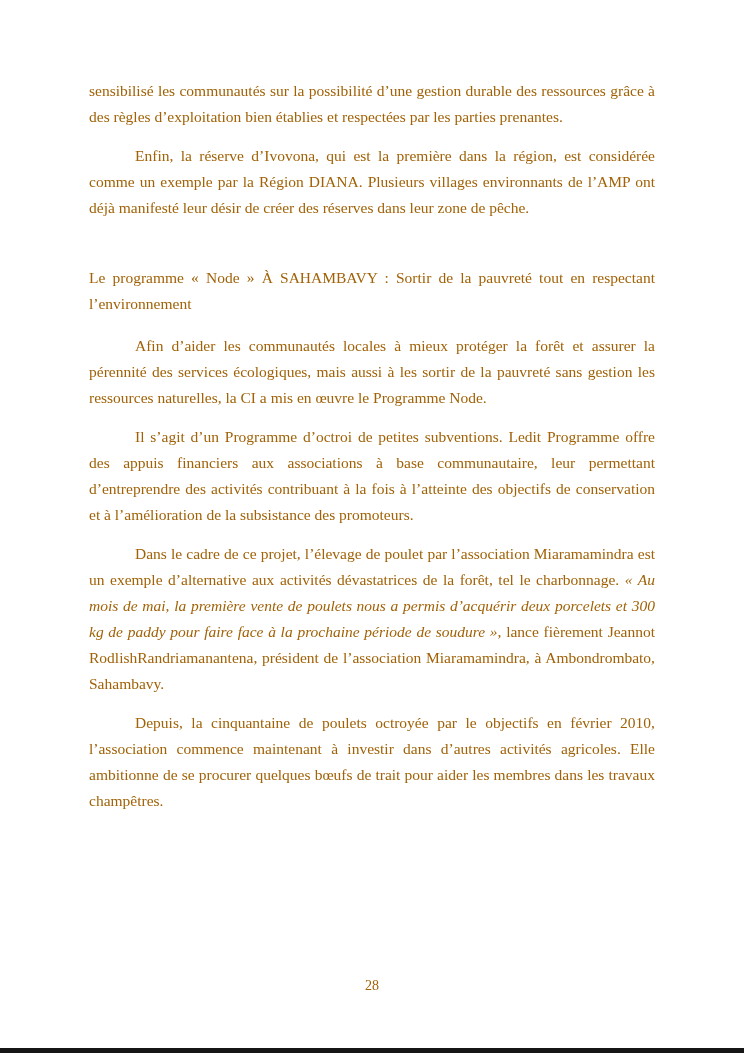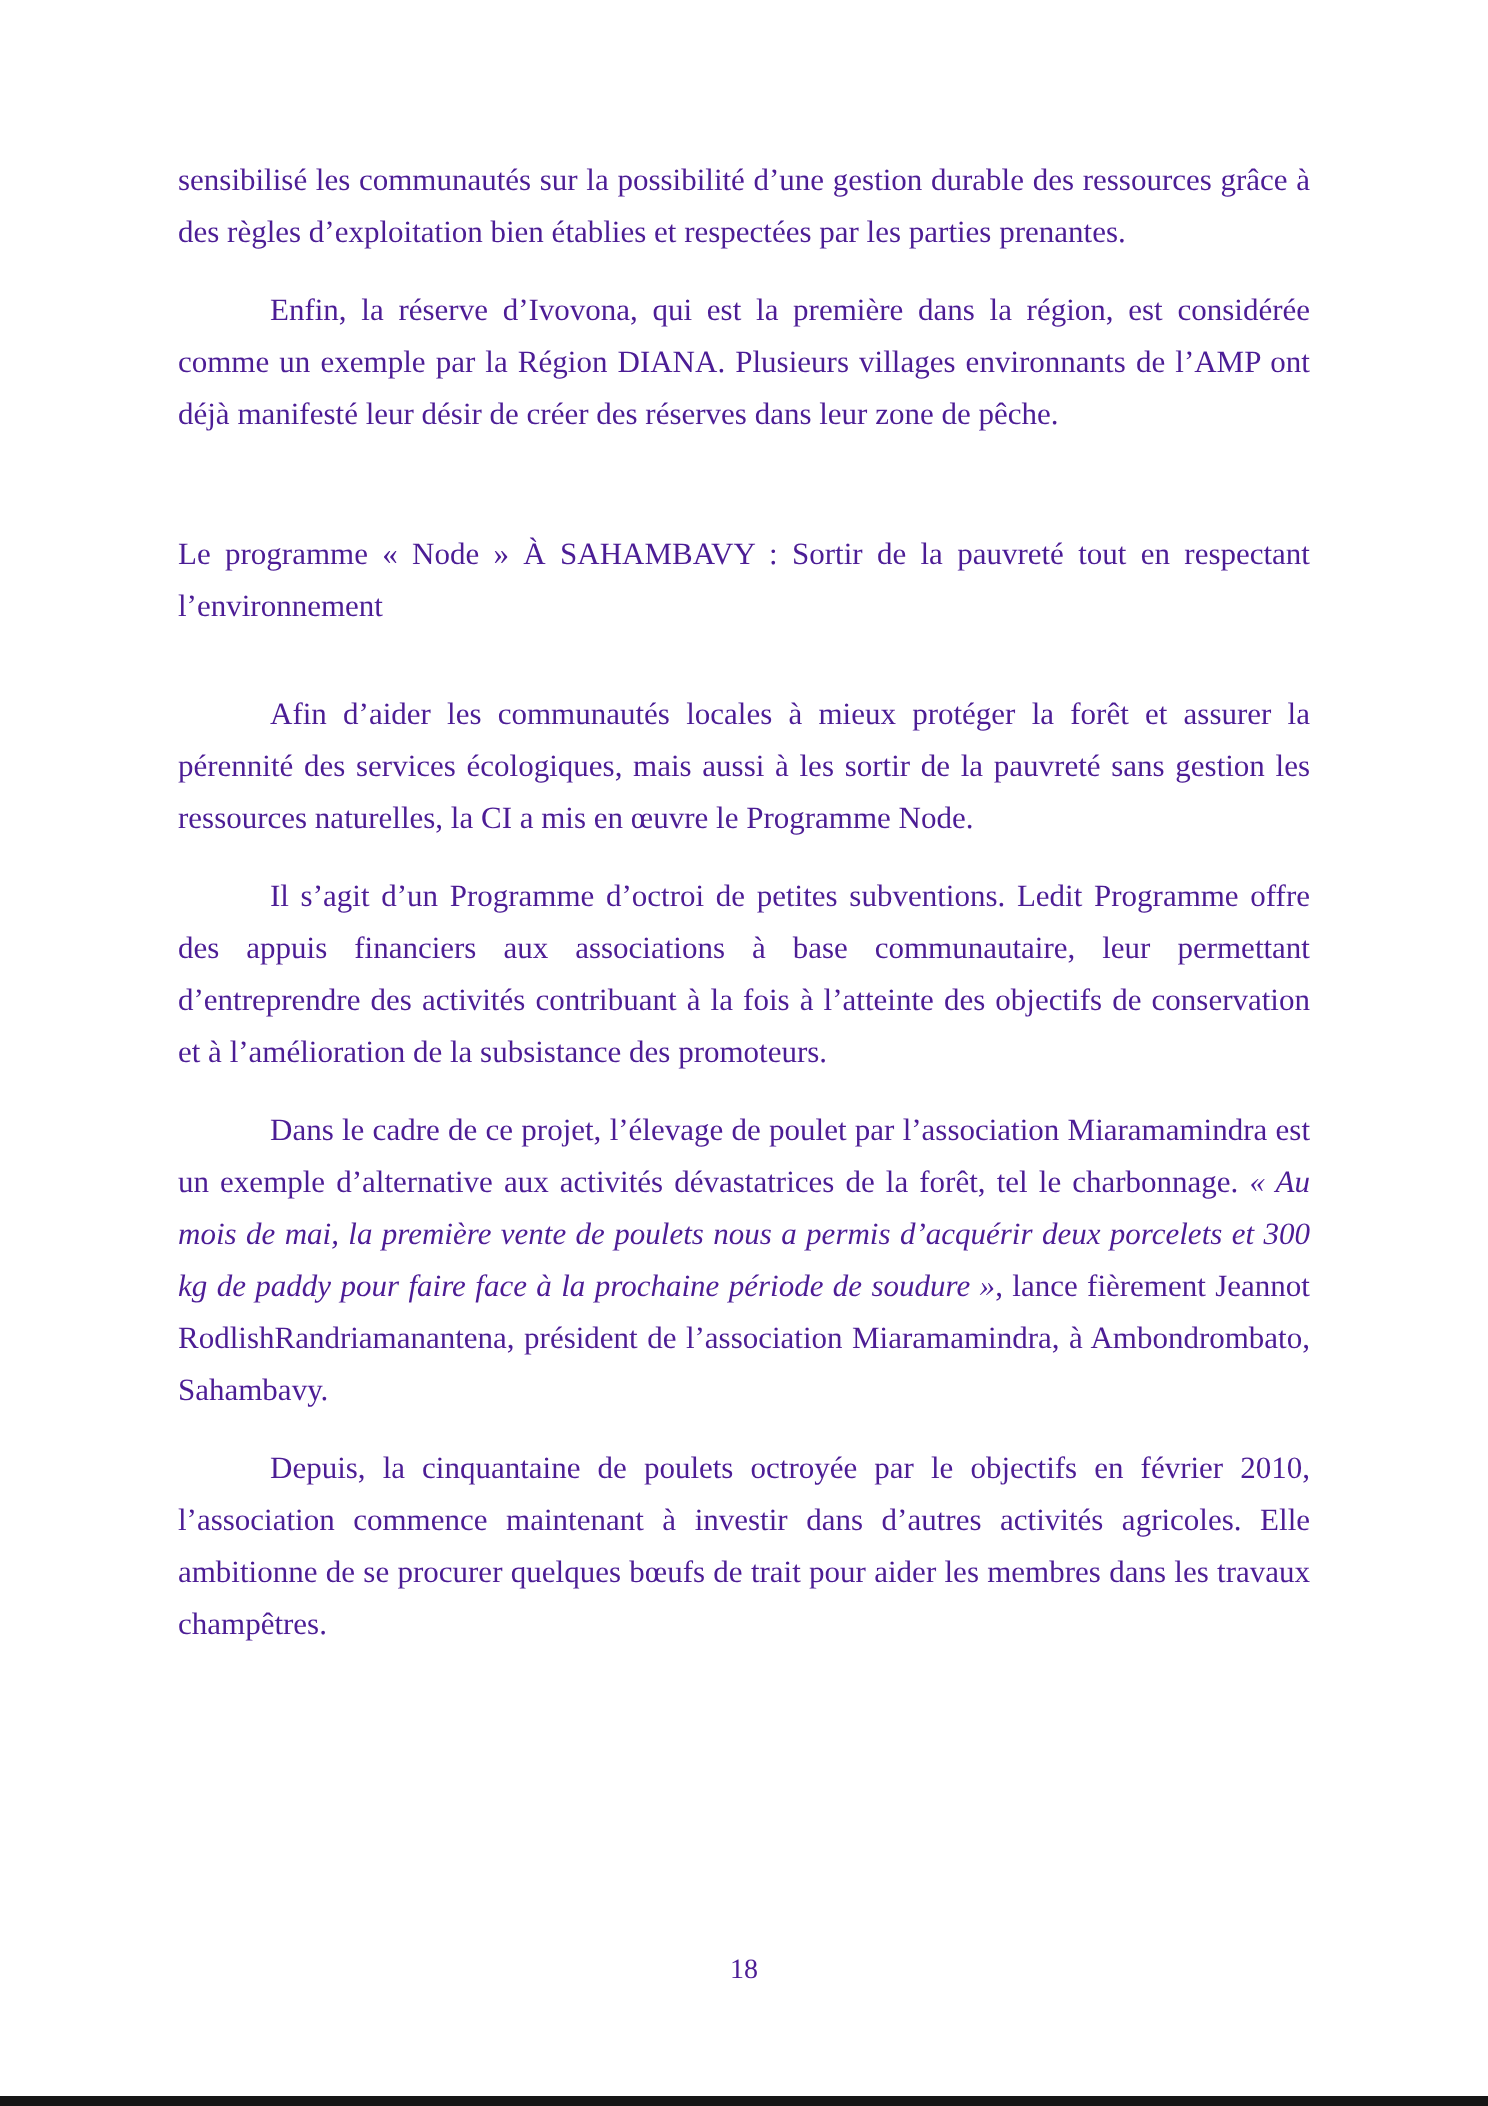--- a/index.html
+++ b/index.html
@@ -7,40 +7,40 @@
     padding: 0;
     background: #ffffff;
   }
   .page {
     position: relative;
     width: 744px;
     height: 1053px;
     background: #ffffff;
     overflow: hidden;
     font-family: "Liberation Serif", serif;
-    color: #4c1d95;
+    color: #a16207;
   }
   .content {
     position: absolute;
     top: 78px;
     left: 89px;
     width: 566px;
     font-size: 15.5px;
     line-height: 26px;
   }
   .para {
     margin: 0 0 13px 0;
     text-align: justify;
   }
   .para.indent {
     text-indent: 46px;
   }
   .para.heading {
     margin-top: 44px;
-    margin-bottom: 28px;
+    margin-bottom: 16px;
     text-align: justify;
   }
   .para em {
     font-style: italic;
   }
   .footer {
     position: absolute;
     left: 0;
     right: 0;
     bottom: 58px;
@@ -64,16 +64,16 @@
   <main class="content">
     <p class="para">sensibilisé les communautés sur la possibilité d’une gestion durable des ressources grâce à des règles d’exploitation bien établies et respectées par les parties prenantes.</p>
     <p class="para indent">Enfin, la réserve d’Ivovona, qui est la première dans la région, est considérée comme un exemple par la Région DIANA. Plusieurs villages environnants de l’AMP ont déjà manifesté leur désir de créer des réserves dans leur zone de pêche.</p>
     <p class="para heading">Le programme  « Node »  À  SAHAMBAVY :  Sortir  de  la  pauvreté  tout  en  respectant l’environnement</p>
     <p class="para indent">Afin d’aider les communautés locales à mieux protéger la forêt et assurer la pérennité des services écologiques, mais aussi à les sortir de la pauvreté sans gestion les ressources naturelles, la CI a mis en œuvre le Programme Node.</p>
     <p class="para indent">Il s’agit d’un Programme d’octroi de petites subventions. Ledit Programme offre des appuis financiers aux associations à base communautaire, leur permettant d’entreprendre des activités contribuant à la fois à l’atteinte des objectifs de conservation et à l’amélioration de la subsistance des promoteurs.</p>
     <p class="para indent"><span>Dans le cadre de ce projet, l’élevage de poulet par l’association Miaramamindra est un exemple d’alternative aux activités dévastatrices de la forêt, tel le charbonnage. </span><em>« Au mois de mai, la première vente de poulets nous a permis d’acquérir deux porcelets et 300 kg de paddy pour faire face à la prochaine période de soudure »</em><span>, lance fièrement Jeannot RodlishRandriamanantena, président de l’association Miaramamindra, à Ambondrombato, Sahambavy.</span></p>
     <p class="para indent">Depuis, la cinquantaine de poulets octroyée par le objectifs en février 2010, l’association commence maintenant à investir dans d’autres activités agricoles. Elle ambitionne de se procurer quelques bœufs de trait pour aider les membres dans les travaux champêtres.</p>
   </main>
   <footer class="footer">
-    <span>18</span>
+    <span>28</span>
   </footer>
   <div class="page-edge"></div>
 </div>
 
 </body></html>

